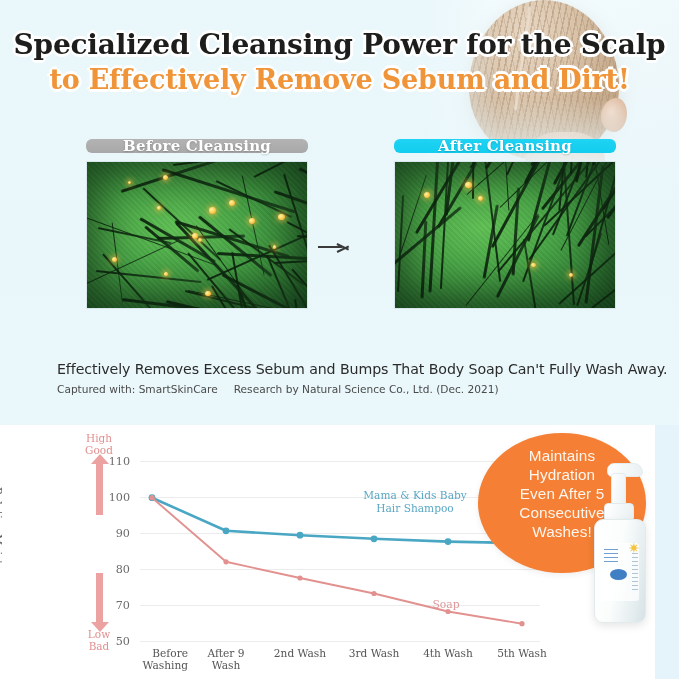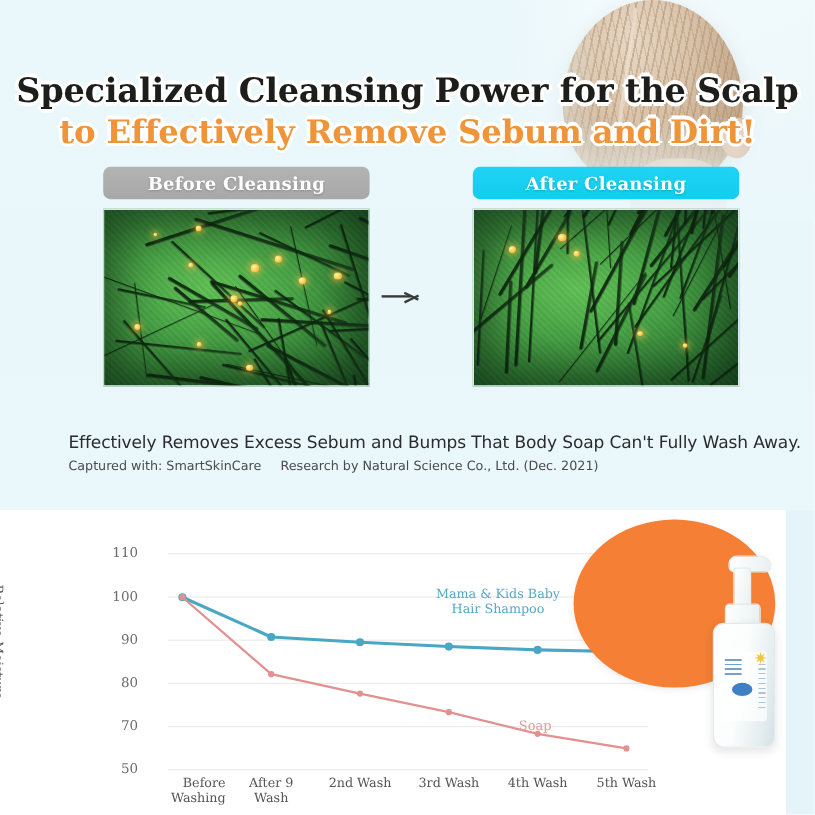--- a/index.html
+++ b/index.html
@@ -82,21 +82,20 @@
     left: 0; top: 28px;
     width: 679px;
     text-align: center;
     font-family: "DejaVu Serif", serif;
   }
   .headline-line {
     font-weight: bold;
     letter-spacing: -0.2px;
     line-height: 1.18;
     white-space: nowrap;
-    margin-top: 31px;
   }
   #headline-line1 {
     font-size: 28px;
     color: #1d1d1b;
     text-shadow:
       2px 0 0 #fff, -2px 0 0 #fff, 0 2px 0 #fff, 0 -2px 0 #fff,
       1.5px 1.5px 0 #fff, -1.5px 1.5px 0 #fff, 1.5px -1.5px 0 #fff, -1.5px -1.5px 0 #fff,
       3px 0 0 #fff, -3px 0 0 #fff, 0 3px 0 #fff, 0 -3px 0 #fff;
   }
   #headline-line2 {
@@ -113,21 +112,21 @@
   #compare {
     position: absolute;
     left: 86px; top: 139px;
     width: 508px;
   }
   .panel { position: absolute; top: 0; width: 222px; }
   .panel.before { left: 0; }
   .panel.after  { left: 264px; margin-left: 44px; }
 
   .cap {
-    height: 27px;
+    height: 14px;
     border-radius: 6px;
     display: flex;
     align-items: center;
     justify-content: center;
     font-family: "DejaVu Serif", serif;
     font-weight: bold;
     font-size: 15px;
     color: #ffffff;
     text-shadow: 0 1px 2px rgba(0,0,0,.20);
     letter-spacing: .2px;
@@ -272,21 +271,21 @@
   
   #plot {
     position: absolute;
     left: 140px; top: 36px;
     width: 400px; height: 180px;
   }
   .gridline {
     position: absolute; left: 0; width: 400px; height: 1px; background: #ececec;
   }
   .ytick {
-    position: absolute; right: 100%; margin-right: 25px;
+    position: absolute; right: 100%; margin-right: 10px;
     transform: translateY(-50%);
     font-family: "DejaVu Serif", serif; font-size: 11.2px; color: #6b6b6b;
     white-space: nowrap;
   }
   #plot svg { position:absolute; left:0; top:0; overflow: visible; }
   .xtick {
     position: absolute; top: 186px;
     transform: translateX(-50%);
     text-align: center;
     font-family: "DejaVu Serif", serif; font-size: 10.6px; color: #555;
@@ -544,20 +543,28 @@
     <div id="caption-sub">
       <span>Captured with: SmartSkinCare</span><span class="gap"></span><span>Research by Natural Science Co., Ltd. (Dec. 2021)</span>
     </div>
   </div>
 </div>
 
 <div id="chart-section">
   <div id="right-blue-strip"></div>
 
 
+  <div id="axis-anno">
+    <div class="anno-text" id="anno-high" style="white-space:pre-line">High
+Good</div>
+    <div class="anno-arrow" id="arrow-up"></div>
+    <div class="anno-arrow" id="arrow-down"></div>
+    <div class="anno-text" id="anno-low" style="white-space:pre-line">Low
+Bad</div>
+  </div>
   <div id="ylabel-vert">Relative Moisture
 Content</div>
 
   <div id="plot">
     <div id="gridlines">
         <div class="gridline" style="top: 0px;"></div>
         <div class="gridline" style="top: 36px;"></div>
         <div class="gridline" style="top: 72px;"></div>
         <div class="gridline" style="top: 108px;"></div>
         <div class="gridline" style="top: 144px;"></div>
@@ -597,20 +604,25 @@
         <div class="xtick" style="left: 308px; white-space: pre-line;">4th Wash</div>
         <div class="xtick" style="left: 382px; white-space: pre-line;">5th Wash</div>
       </div>
     <div class="series-label" id="label-shampoo" style="white-space:pre-line">Mama &amp; Kids Baby
 Hair Shampoo</div>
     <div class="series-label" id="label-soap">Soap</div>
   </div>
 
   <div id="callout"></div>
   <div id="callout-tail"></div>
+  <div id="callout-text">Maintains
+Hydration
+Even After 5
+Consecutive
+Washes!</div>
 
   <div id="bottle">
     <div class="pump"></div>
     <div class="neck2"></div>
     <div class="collar"></div>
     <div class="body"></div>
     <div class="label-patch"></div>
     <div class="blutxt"></div>
     <div class="bluedot"></div>
     <div class="star2">✷</div>

